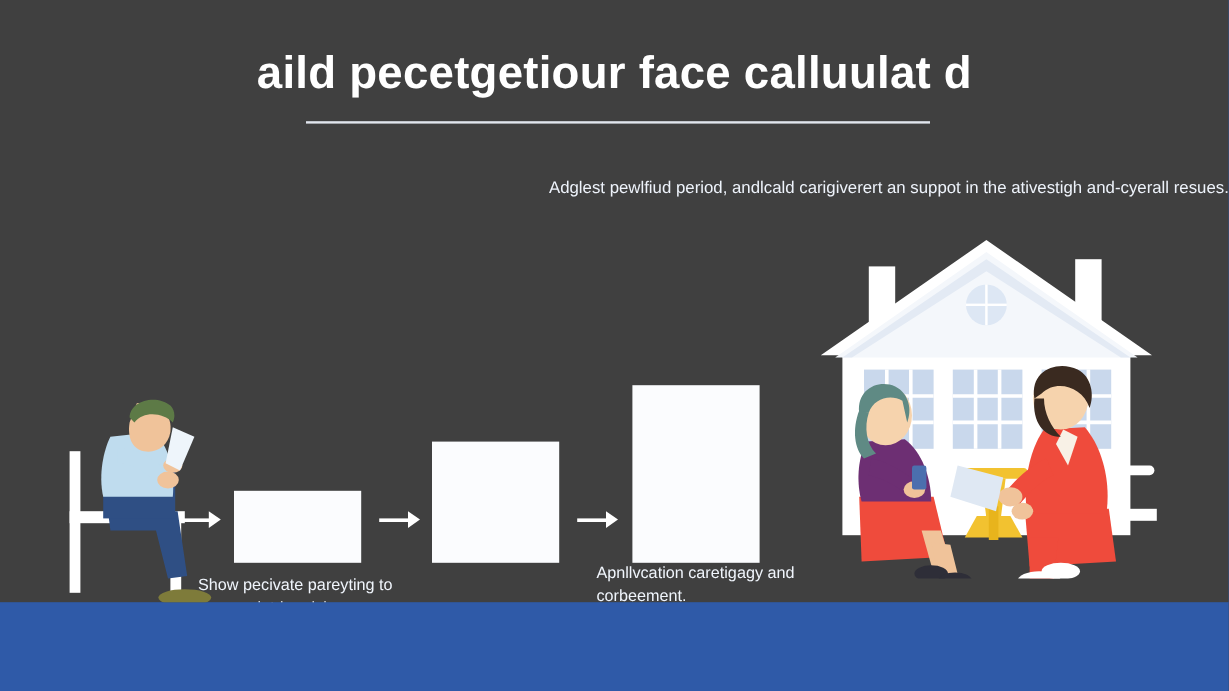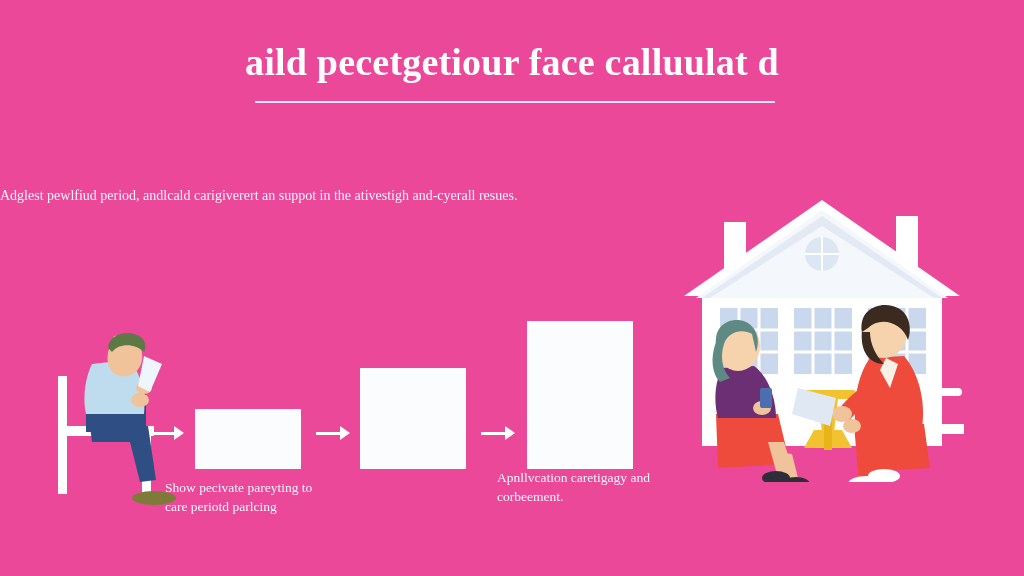--- a/index.html
+++ b/index.html
@@ -3,24 +3,24 @@
 <meta charset="utf-8">
 <style>
   html, body {
     margin: 0;
     padding: 0;
     background: #2f5aa8;
   }
   #slide {
     position: relative;
     width: 1024px;
-    height: 576px;
-    background: #ec4899;
+    height: 502px;
+    background: #404040;
     overflow: hidden;
-    font-family: Liberation Serif, serif;
+    font-family: Liberation Sans, sans-serif;
   }
 
   
   #title {
     position: absolute;
     left: 0;
     top: 40px;
     width: 1024px;
     text-align: center;
     color: #ffffff;
@@ -36,25 +36,24 @@
     width: 520px;
     height: 2px;
     background: #eaeff8;
     opacity: 0.95;
   }
   #subtitle {
     position: absolute;
     left: 0;
     top: 148px;
     width: 1024px;
-    text-align: left;
+    text-align: right;
     color: #eef3fb;
     font-size: 14px;
     white-space: nowrap;
-    margin-top: 40px;
   }
 
   
   .panel {
     position: absolute;
     background: #fbfcfe;
   }
   .arrow {
     position: absolute;
     width: 34px;

